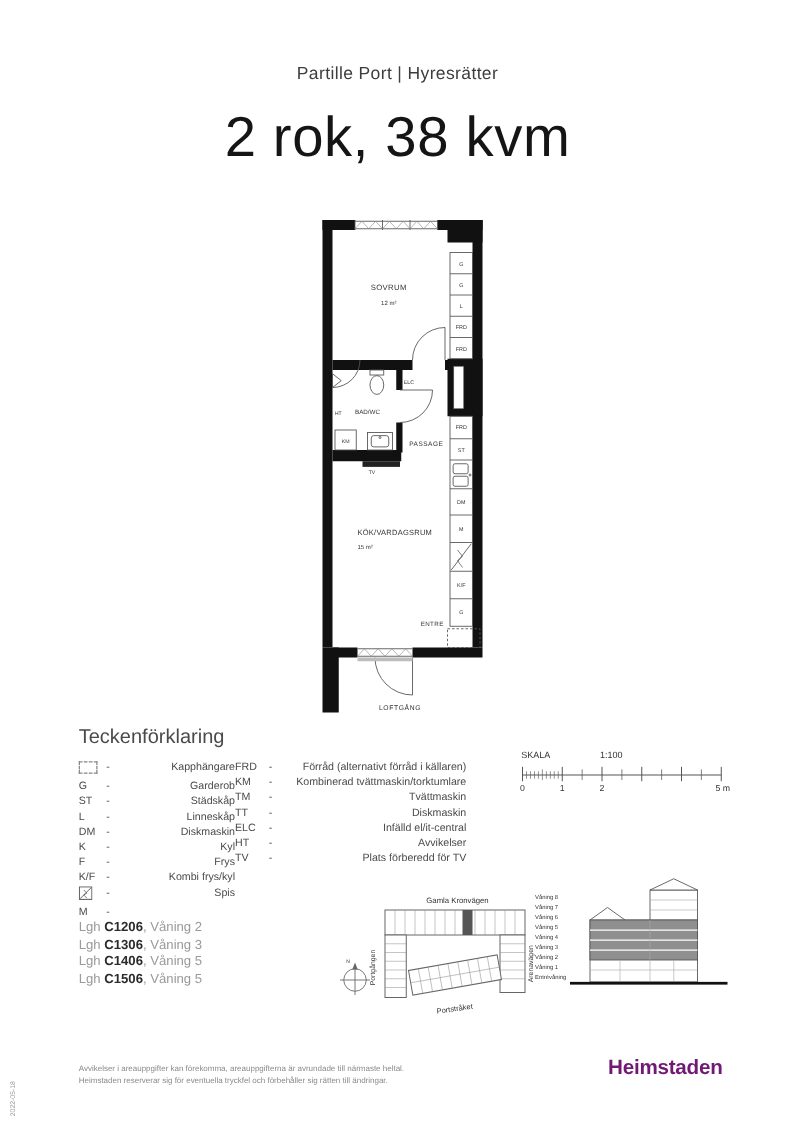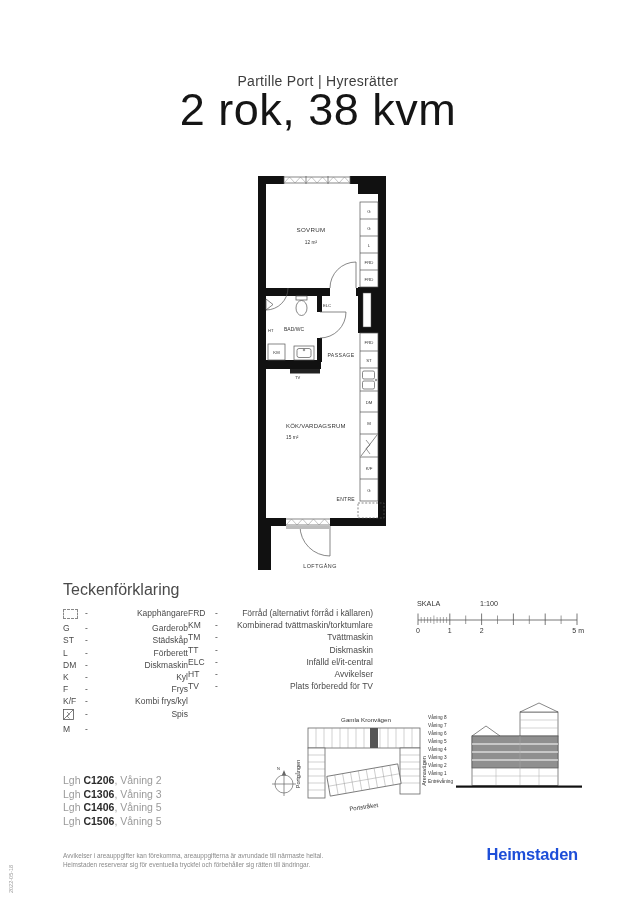--- a/index.html
+++ b/index.html
@@ -1,38 +1,38 @@
 <!DOCTYPE html>
 <html><head>
 <meta charset="utf-8">
 <style>
   html,body{margin:0;padding:0;background:#fff;}
   body{width:636px;height:900px;position:relative;overflow:hidden;
        font-family:"Liberation Sans",sans-serif;color:#333;}
   .abs{position:absolute;}
   
   .project{top:50px;left:0;width:636px;text-align:center;font-size:14px;
-           color:#3d3d3d;letter-spacing:.3px;margin-top:23px;}
+           color:#3d3d3d;letter-spacing:.3px;}
   .title{top:84px;left:0;width:636px;text-align:center;font-size:45px;
          font-weight:300;color:#151515;letter-spacing:.5px;}
   
   .legend-title{top:581px;left:63px;font-size:16px;color:#4a4a4a;}
   .legend-col{top:607px;font-size:8.5px;color:#4a4a4a;line-height:12.2px;}
   .legend-col.l{left:63px;width:125px;}
   .legend-col.r{left:188px;width:185px;}
   .lg-row{display:flex;align-items:flex-start;}
   .lg-abbr{flex:0 0 22px;}
   .legend-col.r .lg-abbr{flex:0 0 27px;}
   .lg-dash{flex:0 0 10px;}
   .lg-desc{flex:1;text-align:right;}
   .icon-dashedbox{display:inline-block;width:13px;height:8px;margin-top:2px;
                   border:1px dashed #888;}
   .icon-stove{display:inline-block;margin-top:1px;}
   
-  .apts{top:774px;left:63px;font-size:10.5px;color:#9a9a9a;line-height:13.6px;}
+  .apts{top:736px;left:63px;font-size:10.5px;color:#9a9a9a;line-height:13.6px;}
   .apt-code{font-weight:bold;color:#2b2b2b;}
   
   .disclaimer{top:851px;left:63px;font-size:6.4px;color:#8a8a8a;line-height:9.3px;}
   .brand{top:845px;left:456px;width:122px;text-align:right;font-size:16.5px;
          font-weight:bold;letter-spacing:-.2px;}
   .side-date{top:893px;left:8px;font-size:5.5px;color:#9a9a9a;
              transform:rotate(-90deg);transform-origin:left top;white-space:nowrap;}
   svg text{font-family:"Liberation Sans",sans-serif;fill:#333;}
 </style>
 </head>
@@ -169,21 +169,21 @@
     <span class="lg-desc">Garderob</span>
     </div>
   <div class="lg-row">
     <span class="lg-abbr">ST</span>
     <span class="lg-dash">-</span>
     <span class="lg-desc">Städskåp</span>
     </div>
   <div class="lg-row">
     <span class="lg-abbr">L</span>
     <span class="lg-dash">-</span>
-    <span class="lg-desc">Förberett</span>
+    <span class="lg-desc">Linneskåp</span>
     </div>
   <div class="lg-row">
     <span class="lg-abbr">DM</span>
     <span class="lg-dash">-</span>
     <span class="lg-desc">Diskmaskin</span>
     </div>
   <div class="lg-row">
     <span class="lg-abbr">K</span>
     <span class="lg-dash">-</span>
     <span class="lg-desc">Kyl</span>
@@ -384,14 +384,14 @@
       <line x1="113" y1="68" x2="113" y2="85.5"></line>
     <line x1="94" y1="36" x2="94" y2="85.5"></line>
   </g>
   <rect x="30" y="85.5" width="126" height="2.2" fill="#111"></rect>
 </svg>
 
 <div class="abs disclaimer">
   <div>Avvikelser i areauppgifter kan förekomma, areauppgifterna är avrundade till närmaste heltal.</div>
   <div>Heimstaden reserverar sig för eventuella tryckfel och förbehåller sig rätten till ändringar.</div>
 </div>
-<div class="abs brand" style="color: #1d4ed8;">Heimstaden</div>
+<div class="abs brand" style="color: #701a75;">Heimstaden</div>
 <div class="abs side-date">2022-05-18</div>
 
 </body></html>

